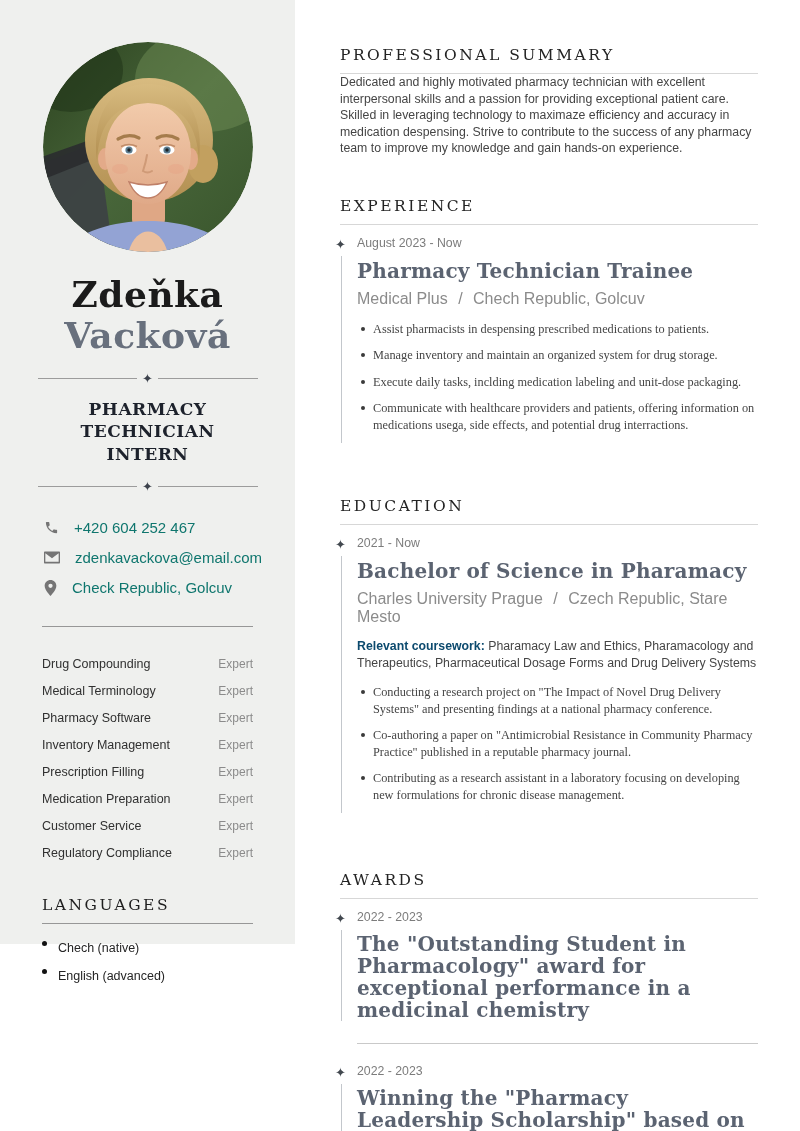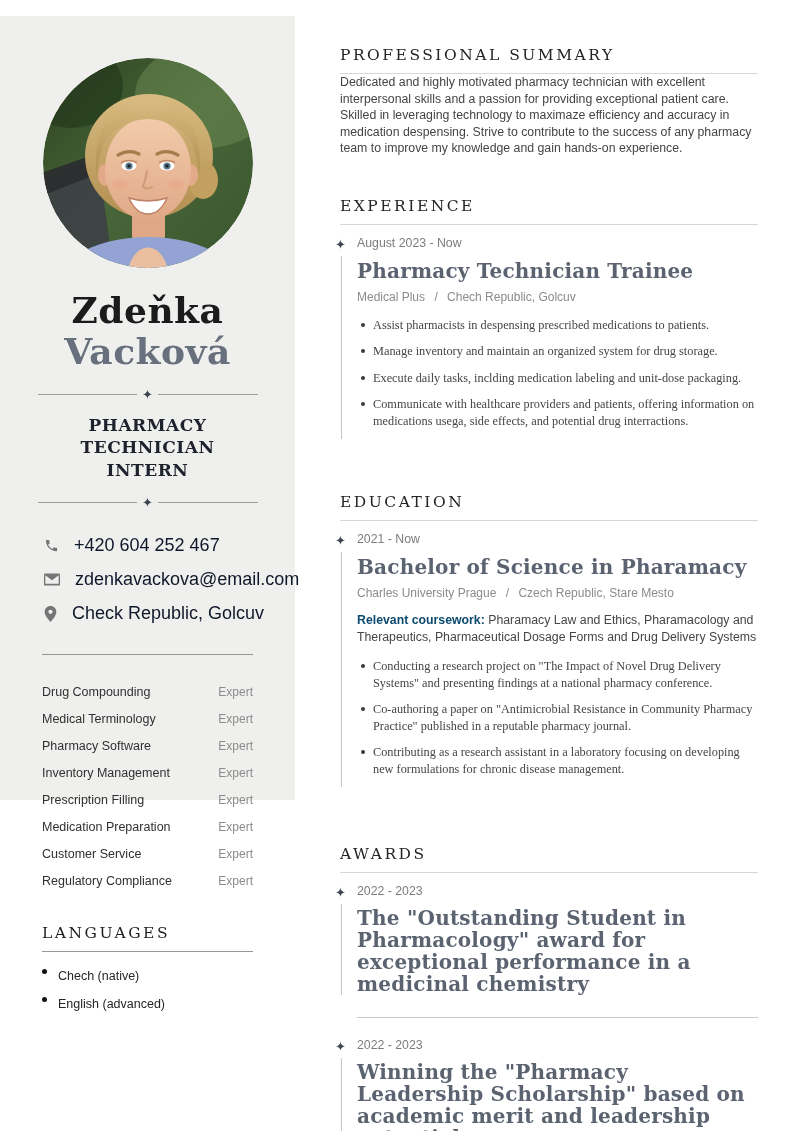--- a/index.html
+++ b/index.html
@@ -1,34 +1,34 @@
 <!DOCTYPE html>
 <html><head>
 <meta charset="utf-8">
 <style>
   * { margin:0; padding:0; box-sizing:border-box; }
   html,body { background:#ffffff; }
   body { font-family:"Liberation Sans", sans-serif; }
   .page { position:relative; width:800px; height:1131px; background:#ffffff; overflow:hidden; }
 
   
-  .sidebar { position:absolute; left:0; top:16px; width:295px; height:784px; background:#eff0ee; }
+  .sidebar { position:absolute; left:0; top:0; width:295px; height:944px; background:#eff0ee; }
   .photo-wrap { width:210px; height:210px; border-radius:50%; overflow:hidden; margin:42px auto 0; }
   .name-block { text-align:center; margin-top:22px; font-family:"DejaVu Serif", serif; font-weight:700; }
   .name-first { font-size:36px; color:#1b1b1b; line-height:1.15; letter-spacing:0.5px; }
   .name-last  { font-size:36px; color:#68707d; line-height:1.15; letter-spacing:0.5px; }
   .fancy-divider { display:flex; align-items:center; width:220px; margin:15px auto 13px; }
   .fancy-divider .dline { flex:1; height:1px; background:#9c9c9c; }
   .fancy-divider .star { margin:0 5px; color:#3c424c; font-size:13px; line-height:1; }
   .side-title { font-family:"DejaVu Serif", serif; font-weight:700; font-size:17px; line-height:1.32;
                 color:#1d222c; text-align:center; width:170px; margin:0 auto; letter-spacing:0.5px; }
   .contact { margin:26px 0 0 44px; }
   .contact-row { display:flex; align-items:center; gap:15px; margin-bottom:13px; }
   .contact-row svg { flex:none; }
-  .contact-text { font-size:18px; color:#0f172a; }
+  .contact-text { font-size:15px; color:#0f766e; }
   .side-section { margin:30px 42px 0; }
   .side-heading { font-family:"DejaVu Serif", serif; font-size:15.5px; letter-spacing:2.5px; color:#1e1e1e; }
   .side-heading-rule { height:1px; background:#979797; margin-top:9px; }
   .skills-list { margin-top:23px;text-align:right; }
   .skill-row { display:flex; justify-content:space-between; align-items:center; padding:6.5px 0; }
   .skill-name { font-size:12.5px; color:#303030; }
   .skill-level { font-size:12px; color:#8b8b8b; }
   .lang-list { margin-top:10px; }
   .lang-row { display:flex; align-items:flex-start; gap:11px; padding:7px 0; }
   .lang-dot { width:5px; height:5px; border-radius:50%; background:#121212; flex:none; }
@@ -42,21 +42,21 @@
   .section-rule { height:1px; background:#d7d7d7; margin-top:9px; }
   .summary-text { font-size:12.3px; line-height:16.5px; color:#454545; }
 
   .entry { display:flex; margin-top:11px; }
   .entry-rail { width:17px; flex:none; display:flex; flex-direction:column; align-items:flex-start; }
   .entry-rail .star { color:#42484f; font-size:13px; line-height:1; margin-left:-5px; margin-top:2px; }
   .rail-line { flex:1; width:0; border-left:1.5px solid #c3c7cc; margin-top:5px; margin-left:1px; }
   .entry-body { flex:1; min-width:0; }
   .entry-date { font-size:12.3px; color:#7c7c7c; }
   .entry-title { font-family:"DejaVu Serif", serif; font-weight:700; font-size:20px; color:#5b6371; margin-top:9px; letter-spacing:0.2px; }
-  .entry-meta { font-size:12px; color:#8b8b8b; margin-top:7px; }
+  .entry-meta { font-size:16px; color:#8b8b8b; margin-top:7px; }
   .entry-meta .sep { margin:0 6px; }
   .bullets { list-style:none; margin-top:13px; margin-left:2px;font-family:Liberation Serif, serif; }
   .bullets li { position:relative; padding-left:14px; font-size:12.3px; line-height:16.5px; color:#454545; margin-bottom:10px; }
   .bullets li::before { content:""; position:absolute; left:2px; top:6px; width:4px; height:4px; border-radius:50%; background:#3a3a3a; }
   .coursework { margin-top:12px; font-size:12.3px; line-height:16.5px; color:#454545; }
   .coursework b { color:#0c4a6e; }
   .exp-entry { padding-bottom:14px; }
   .edu-entry { padding-bottom:18px; }
   .award-entry { padding-bottom:22px; }
   .award-entry-2 { margin-top:20px; }

